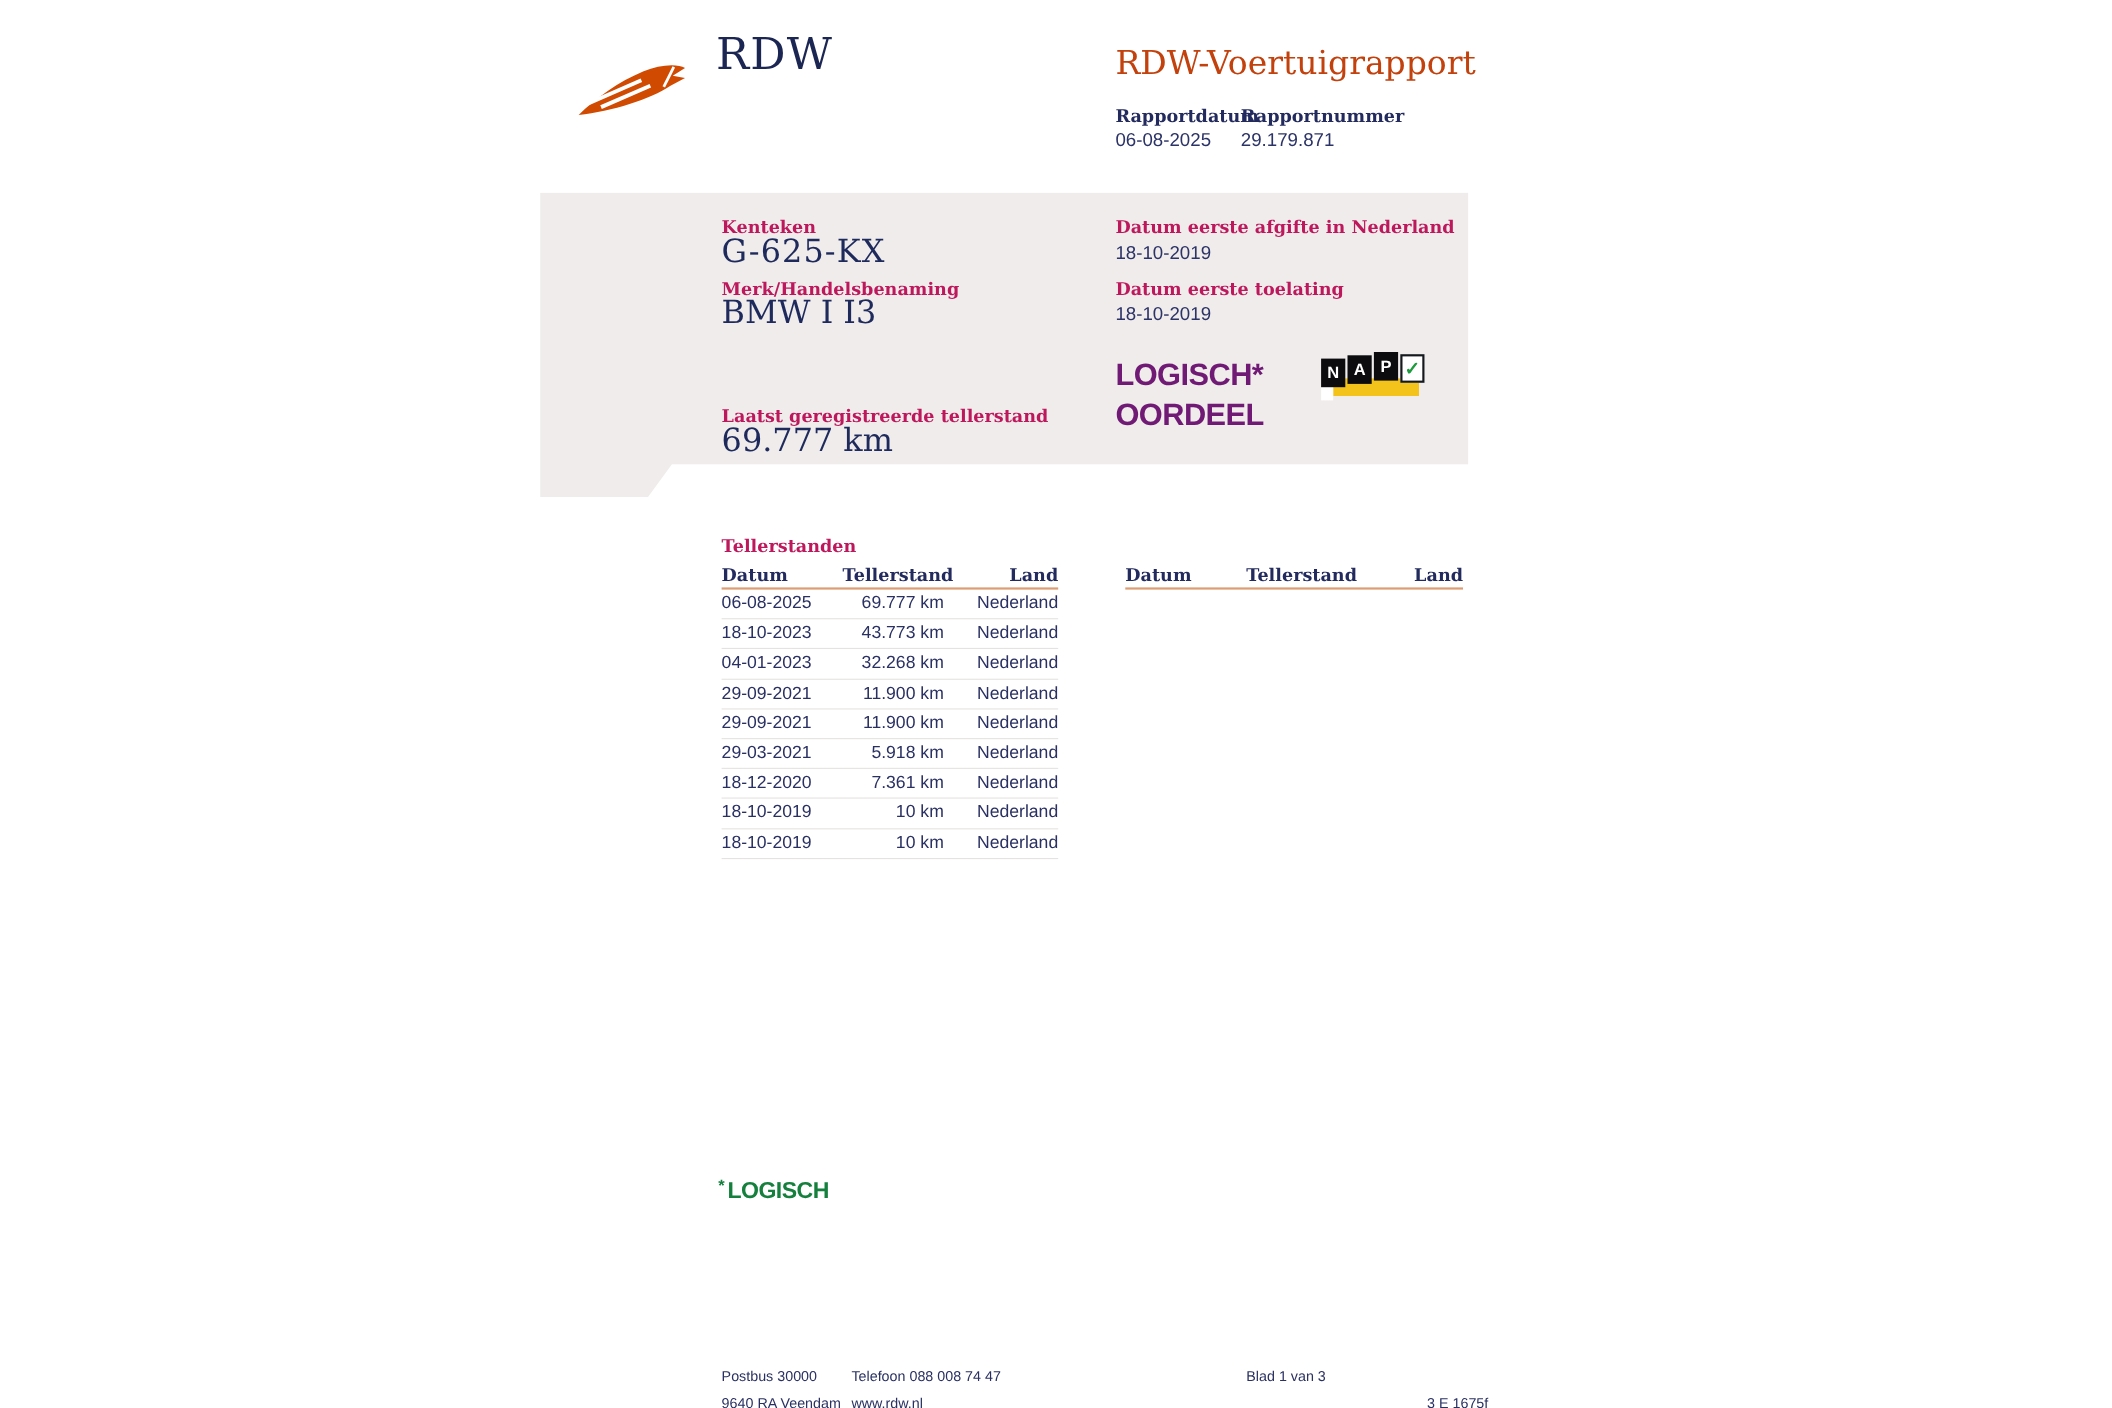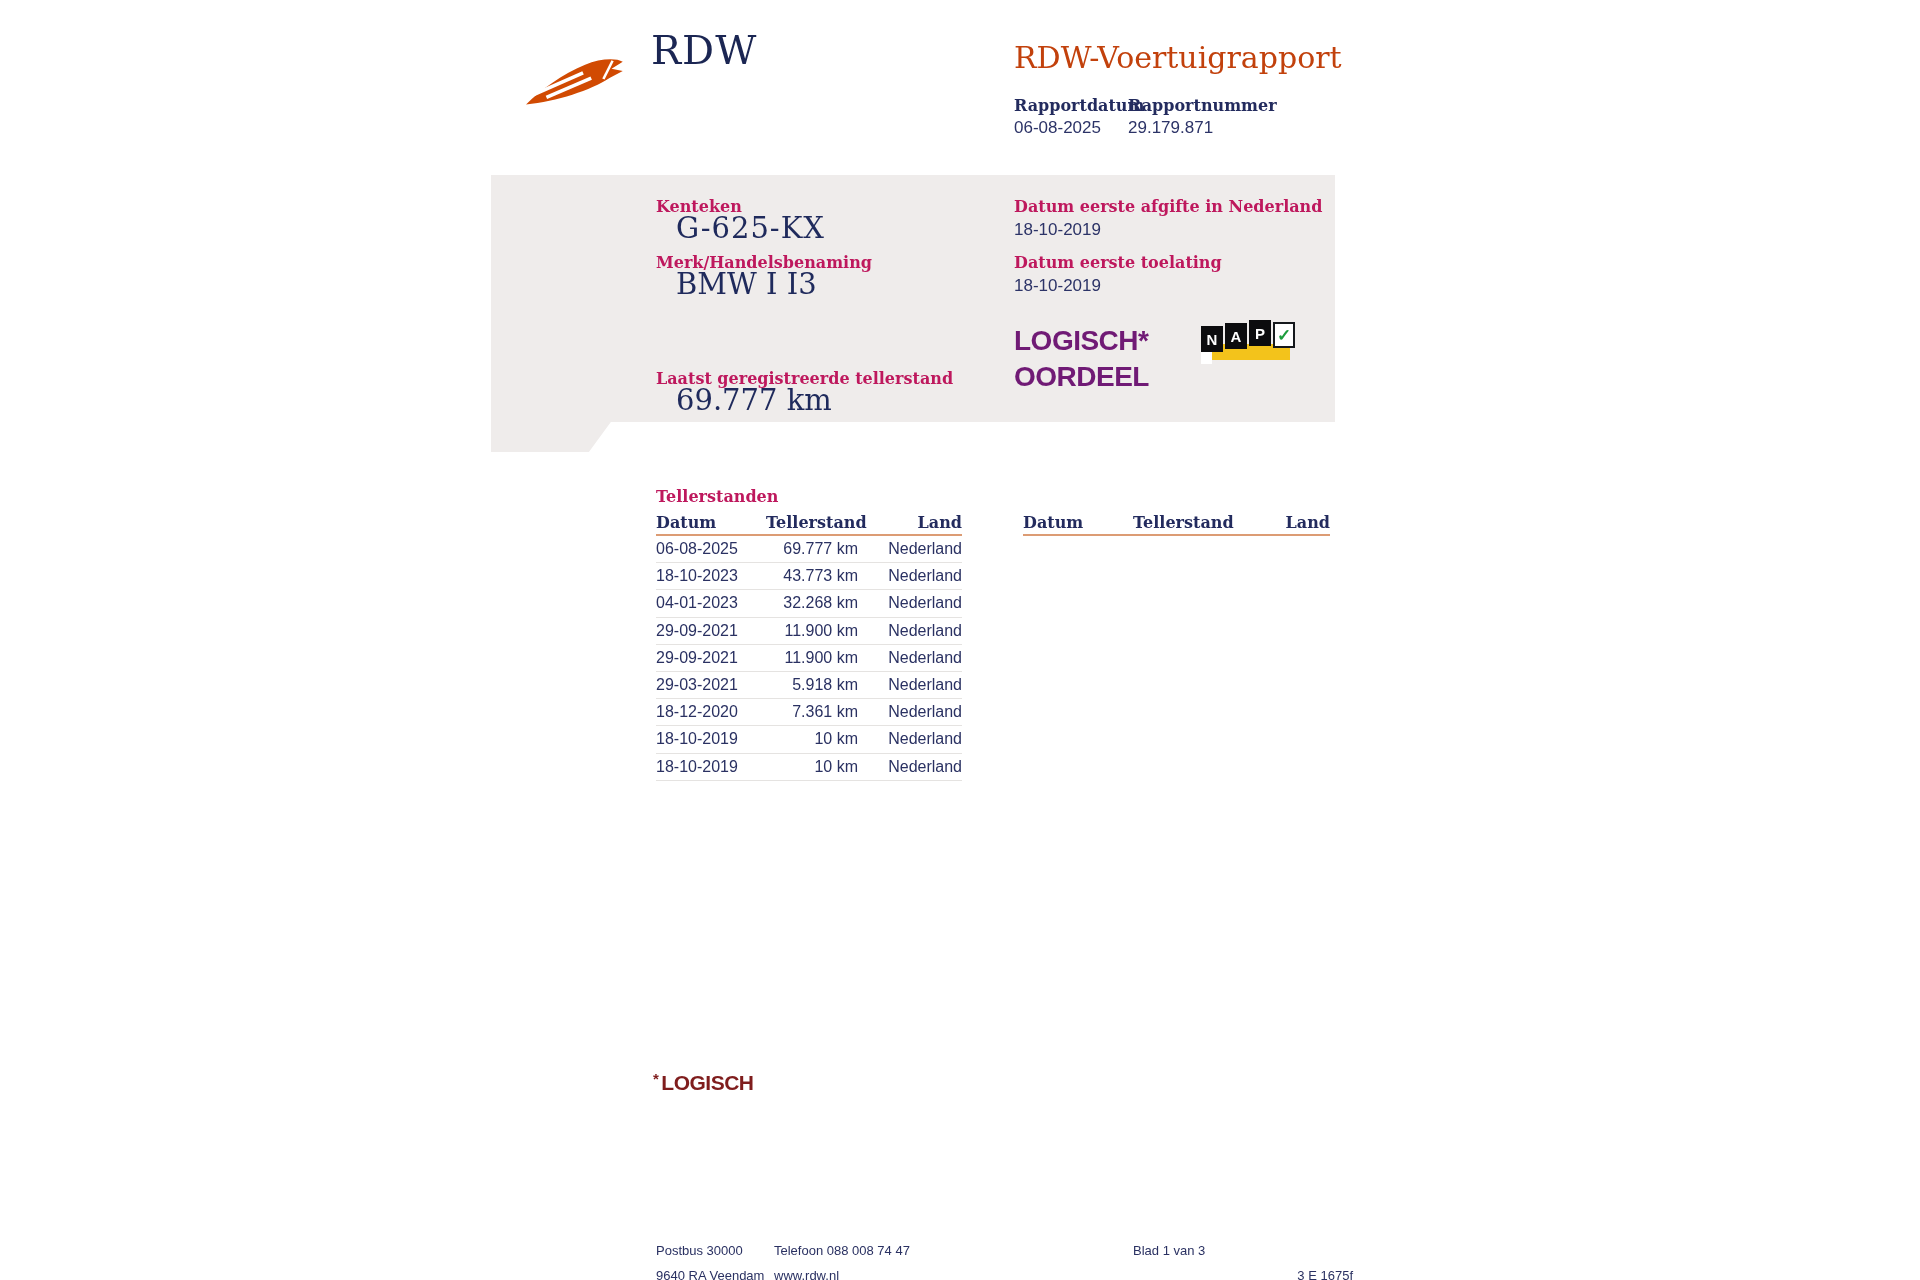--- a/index.html
+++ b/index.html
@@ -16,21 +16,21 @@
               font-size:16px;color:#232B5E;}
   .meta-value{position:absolute;font-size:17px;color:#2C3367;}
   .ml1{left:1014px;top:96px}.ml2{left:1128px;top:96px}
   .mv1{left:1014px;top:118px}.mv2{left:1128px;top:118px}
 
   
   .panel{position:absolute;left:491px;top:175px;width:844px;height:277px;background:#EFECEB;
          clip-path:polygon(0 0,100% 0,100% 89.2%,14.2% 89.2%,11.6% 100%,0 100%);}
   .panel .abs{position:absolute;}
   .lbl-orange{font-family:"DejaVu Serif",serif;font-weight:bold;font-size:16px;color:#be185d;}
-  .val-serif{font-family:"DejaVu Serif",serif;font-size:29px;color:#1F2A5C;line-height:1.1;margin-left:20px;}
+  .val-serif{font-family:"DejaVu Serif",serif;font-size:29px;color:#1F2A5C;line-height:1.1;}
   .val-sans{font-size:17px;color:#2C3367;}
   .oordeel{font-weight:bold;font-size:28px;line-height:36px;letter-spacing:-0.5px;color:#701a75;}
 
   
   .nap{position:absolute;left:710px;top:143px;width:94px;height:46px;}
   .nap .yellow{position:absolute;left:11px;top:26px;width:78px;height:16px;background:#F3C31B;}
   .nap .notch{position:absolute;left:0;top:34px;width:11px;height:12px;background:#ffffff;}
   .nap .sq{position:absolute;width:22px;height:26px;background:#0C0C0E;color:#ffffff;
            font-weight:bold;font-size:15px;display:flex;align-items:center;justify-content:center;}
   .nap .sq.n{left:0;top:8px}.nap .sq.a{left:24px;top:5px}.nap .sq.p{left:48px;top:2px}
@@ -45,21 +45,21 @@
   .otable.t2{left:1023px;width:307px;}
   .t-head{display:grid;grid-template-columns:110px 92px 1fr;height:24px;align-items:center;
           border-bottom:2px solid #DC9C74;font-family:"DejaVu Serif",serif;font-weight:bold;
           font-size:16px;color:#232B5E;}
   .t-row{display:grid;grid-template-columns:110px 92px 1fr;height:26.2px;align-items:center;
          border-bottom:1px solid #E5E3E1;font-size:16px;color:#2A3162;}
   .c-right{text-align:right;}
 
   
   .fn-head{position:absolute;left:653px;top:1070px;font-weight:bold;font-size:21px;
-           letter-spacing:-0.5px;color:#7f1d1d;}
+           letter-spacing:-0.5px;color:#15803d;}
   .fn-head .ast{font-size:15px;vertical-align:6px;margin-right:3px;font-weight:bold;}
   .fn-text{position:absolute;left:656px;top:1104px;width:720px;font-size:15.5px;
            line-height:26px;color:#E8813D;}
 
   
   .ft{position:absolute;font-size:13px;color:#2A3162;}
   .f11{left:656px;top:1243px}.f12{left:656px;top:1268px}
   .f21{left:774px;top:1243px}.f22{left:774px;top:1268px}
   .f31{left:1133px;top:1243px;width:220px;text-align:left;}
   .f32{left:1133px;top:1268px;width:220px;text-align:right;}

